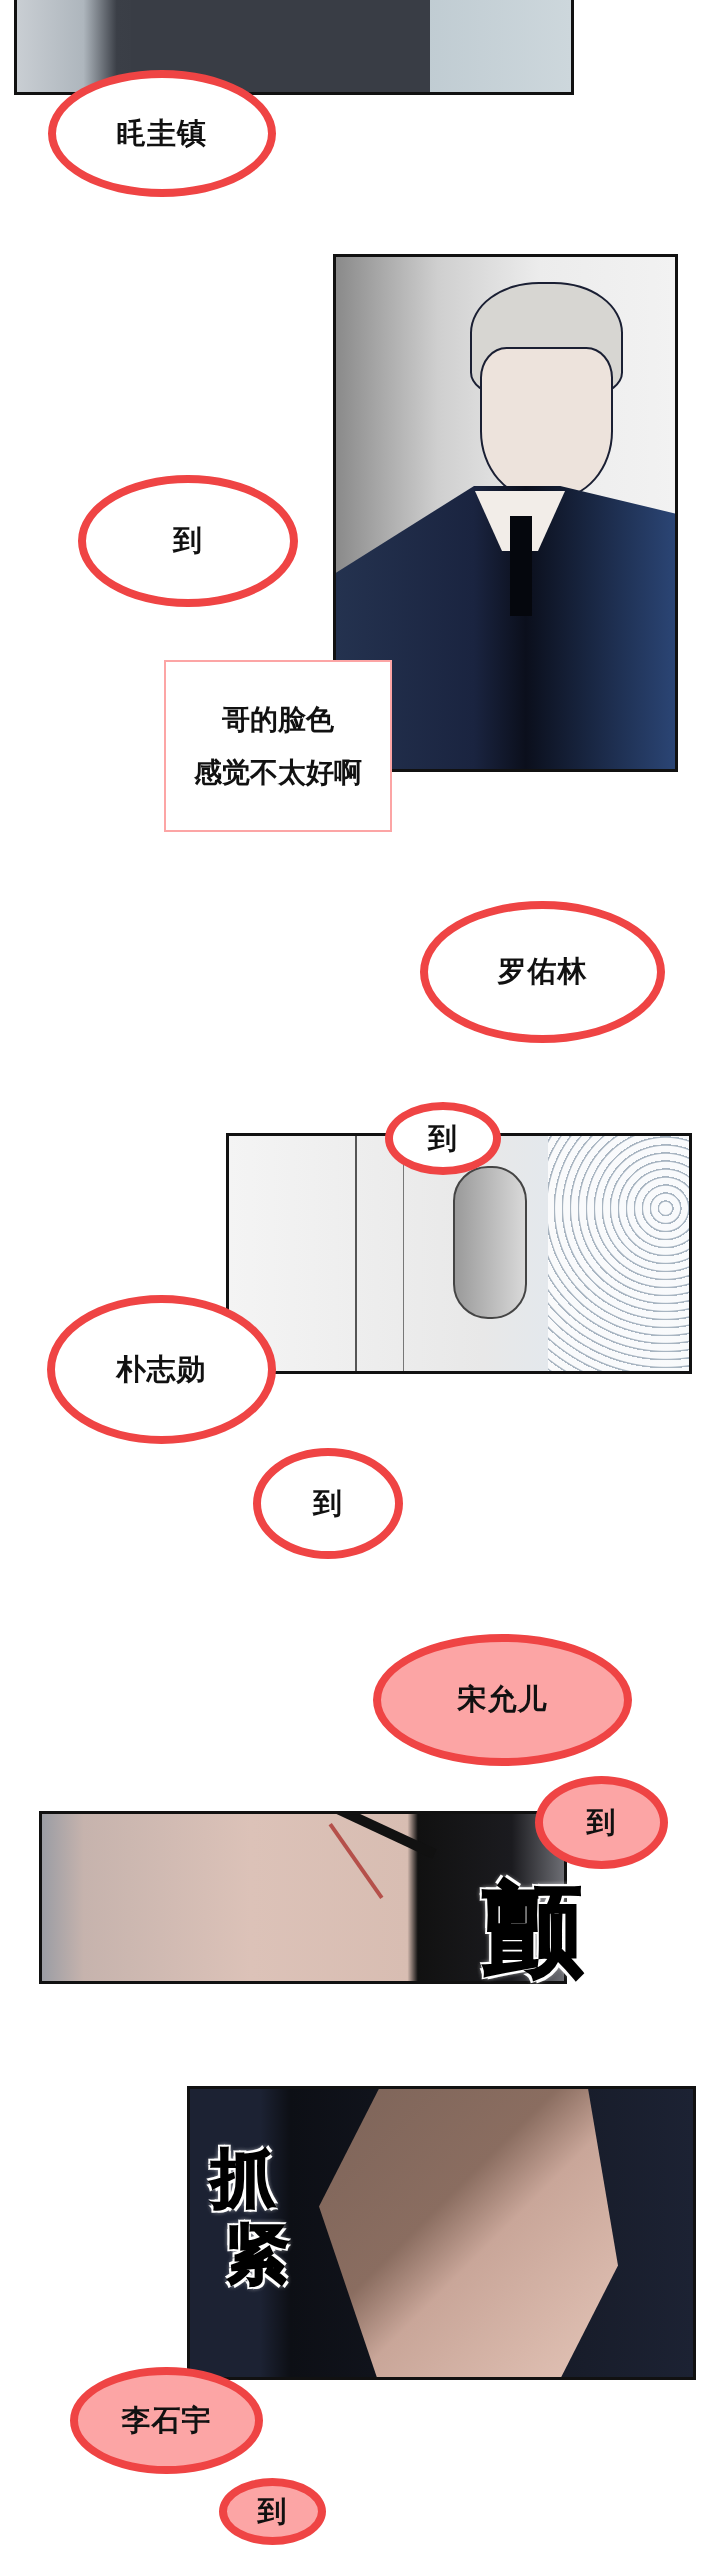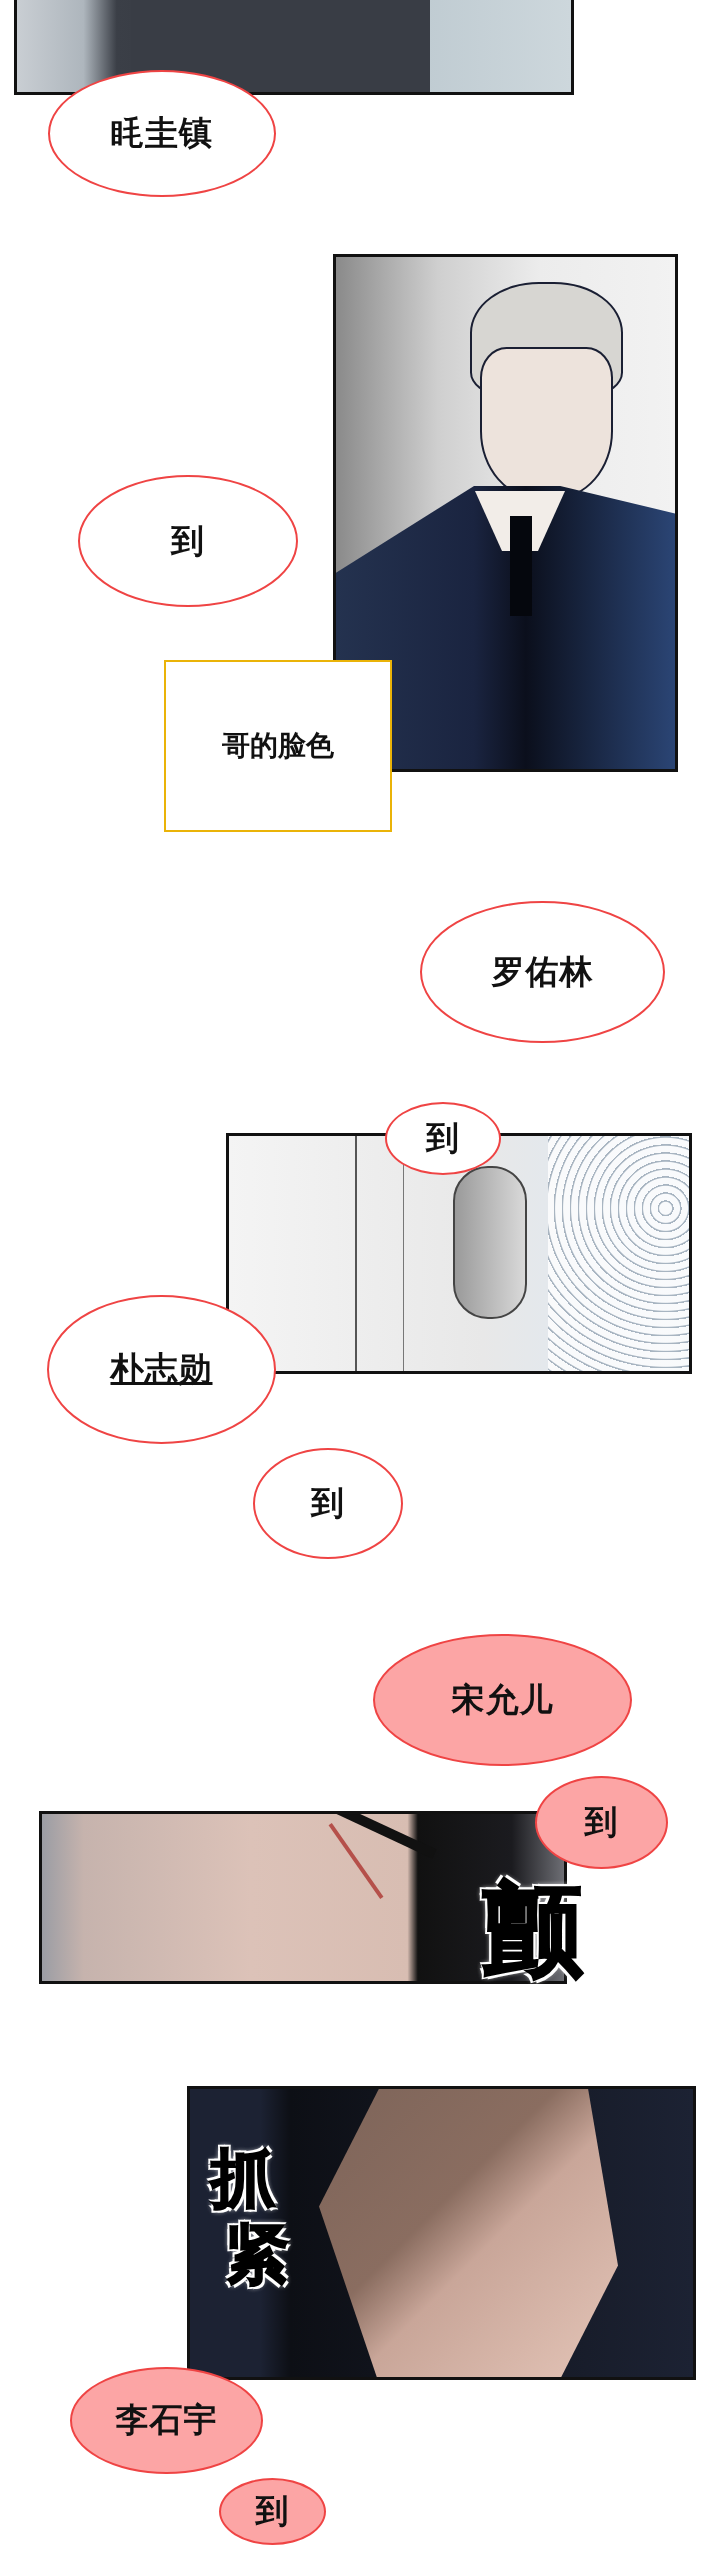--- a/index.html
+++ b/index.html
@@ -1,20 +1,20 @@
 <!DOCTYPE html>
 <html><head>
 <meta charset="utf-8">
 <style>
   html,body{margin:0;padding:0;background:#fff;}
   body{width:717px;height:2576px;position:relative;overflow:hidden;font-family:"DejaVu Sans","Liberation Sans",sans-serif;}
   .panel{position:absolute;border:3px solid #111;box-sizing:border-box;overflow:hidden;}
-  .bubble{position:absolute;border:2px solid #ef4444;border-radius:50%;box-sizing:border-box;display:flex;align-items:center;justify-content:center;background:#fff;color:#111;font-size:33px;font-weight:bold;letter-spacing:1px;}
+  .bubble{position:absolute;border:8px solid #ef4444;border-radius:50%;box-sizing:border-box;display:flex;align-items:center;justify-content:center;background:#fff;color:#111;font-size:29px;font-weight:bold;letter-spacing:1px;}
   .bubble.grey{background:#fca5a5;}
-  .box{position:absolute;border:2px solid #eab308;box-sizing:border-box;background:#fff;display:flex;flex-direction:column;align-items:center;justify-content:center;font-size:28px;font-weight:bold;color:#111;line-height:1.9;}
+  .box{position:absolute;border:2px solid #fca5a5;box-sizing:border-box;background:#fff;display:flex;flex-direction:column;align-items:center;justify-content:center;font-size:28px;font-weight:bold;color:#111;line-height:1.9;}
   .sfx{position:absolute;font-weight:900;color:#000;-webkit-text-stroke:2px #000;text-shadow:0 0 6px #fff,0 0 6px #fff,3px 3px 0 #fff,-3px -3px 0 #fff,3px -3px 0 #fff,-3px 3px 0 #fff;}
 </style>
 </head>
 <body>
 
 <div class="panel" style="left:14px;top:-3px;width:560px;height:98px;background:linear-gradient(90deg,#c9ced3 0%,#aeb6bd 12%,#3b3f47 18%,#2f333b 55%,#3a4152 58%,#b9c6cd 60%,#cdd7dc 100%);">
   <div style="position:absolute;left:114px;top:0;width:299px;height:98px;background:#393d45;"></div>
 </div>
 
 <div class="panel" style="left:333px;top:254px;width:345px;height:518px;background:linear-gradient(90deg,#8a8a8a 0%,#cfcfcf 30%,#ececec 60%,#f2f2f2 100%);">
@@ -44,22 +44,23 @@
 </div>
 <div class="sfx" style="left:211px;top:2140px;font-size:64px;line-height:76px;">
   <div>抓</div>
   <div style="margin-left:14px;">紧</div>
 </div>
 
 <div class="bubble" style="left:48px;top:70px;width:228px;height:127px;">眊圭镇</div>
 <div class="bubble" style="left:78px;top:475px;width:220px;height:132px;">到</div>
 <div class="box" style="left:164px;top:660px;width:228px;height:172px;">
   <div>哥的脸色</div>
+  <div>感觉不太好啊</div>
 </div>
 <div class="bubble" style="left:420px;top:901px;width:245px;height:142px;">罗佑林</div>
 <div class="bubble" style="left:385px;top:1102px;width:116px;height:73px;">到</div>
-<div class="bubble" style="left:47px;top:1295px;width:229px;height:149px;text-decoration:underline;">朴志勋</div>
+<div class="bubble" style="left:47px;top:1295px;width:229px;height:149px;">朴志勋</div>
 <div class="bubble" style="left:253px;top:1448px;width:150px;height:111px;">到</div>
 <div class="bubble grey" style="left:373px;top:1634px;width:259px;height:132px;">宋允儿</div>
 <div class="bubble grey" style="left:535px;top:1776px;width:133px;height:93px;">到</div>
 <div class="bubble grey" style="left:70px;top:2367px;width:193px;height:107px;">李石宇</div>
 <div class="bubble grey" style="left:219px;top:2478px;width:107px;height:67px;">到</div>
 
 
 </body></html>

